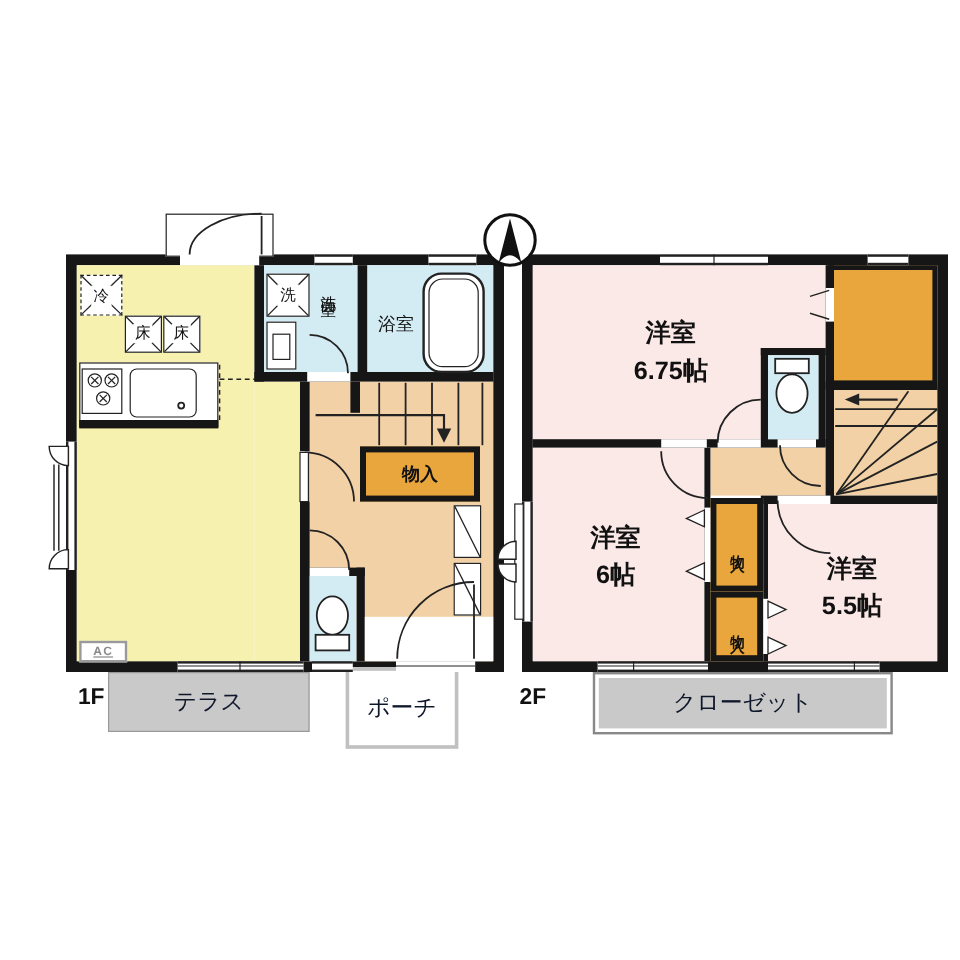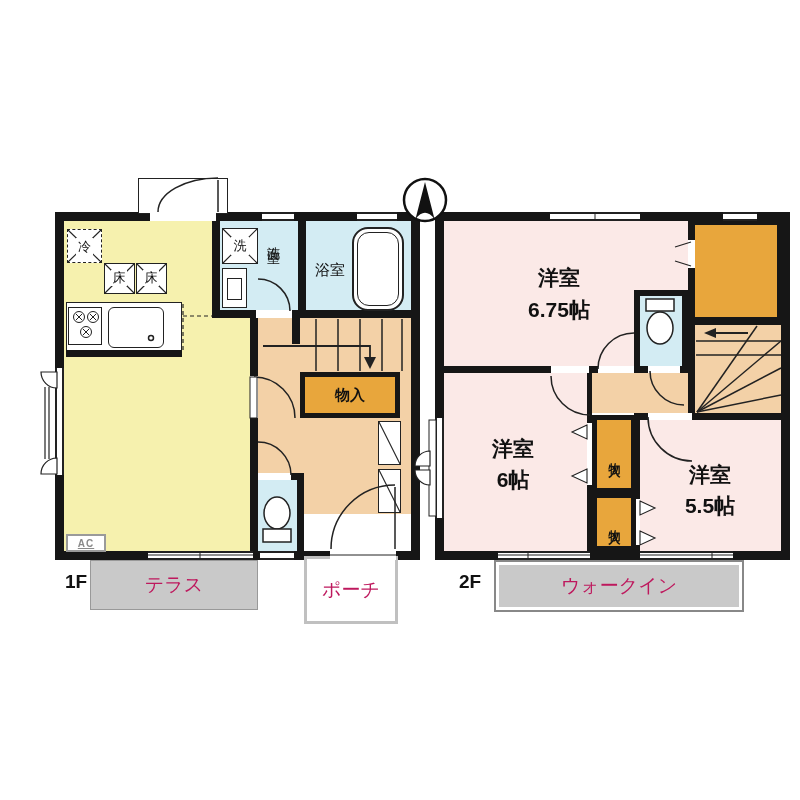--- a/index.html
+++ b/index.html
@@ -11,21 +11,21 @@
   .fill-wet{background:var(--wet);}
   .fill-hall{background:var(--hall);}
   .fill-bed{background:var(--bedroom);}
   .fill-stor{background:var(--storage);border:5px solid var(--wall);box-sizing:border-box;}
   .fill-gray{background:var(--outdoor_gray);}
   .white{background:#fff;}
   .winh{background:#fff;border-top:2px solid var(--line);border-bottom:2px solid var(--line);box-sizing:border-box;}
   .winv{background:#fff;border-left:2px solid var(--line);border-right:2px solid var(--line);box-sizing:border-box;}
   .ctr{display:flex;align-items:center;justify-content:center;text-align:center;}
   .vtx{writing-mode:vertical-rl;text-orientation:upright;letter-spacing:2px;}
-  .lbl{color:#be185d;}
+  .lbl{color:#0f172a;}
   .thinbox{background:#fff;border:1.5px solid var(--line);box-sizing:border-box;}
   .dashbox{background:#fff;border:1.5px dashed var(--line);box-sizing:border-box;}
   svg{position:absolute;left:0;top:0;z-index:7;pointer-events:none;}
   .txt{z-index:8;}
   .z1{z-index:1}.z2{z-index:2}.z3{z-index:3}.z4{z-index:4}.z5{z-index:5}
 </style>
 </head>
 <body>
 
 <div id="canvas">
@@ -83,21 +83,21 @@
   <div class="abs thinbox z1" style="left:138px;top:178px;width:90px;height:36px;"></div>
   <div class="abs white z4" style="left:150px;top:212px;width:66px;height:9px;"></div>
 
   <div class="abs z5 ctr" style="left:66px;top:534px;width:40px;height:18px;background:#fff;border:2px solid #9a9a9a;box-sizing:border-box;">
     <span class="txt" style="font-size:10px;color:#8a8a8a;font-weight:bold;letter-spacing:1px;text-decoration:underline;">AC</span>
   </div>
 
   <div class="abs fill-gray z1 ctr" style="left:90px;top:560px;width:168px;height:50px;border:1px solid #999;box-sizing:border-box;">
     <span class="txt lbl" style="font-size:19px;">テラス</span>
   </div>
-  <div class="abs z1 ctr" style="left:304px;top:556px;width:94px;height:68px;background:#fff;border:3px solid #c0c0c0;box-sizing:border-box;">
+  <div class="abs z1 ctr" style="left:288px;top:556px;width:94px;height:68px;background:#fff;border:3px solid #c0c0c0;box-sizing:border-box;">
     <span class="txt lbl" style="font-size:19px;">ポーチ</span>
   </div>
   <div class="abs txt ctr" style="left:56px;top:570px;width:40px;height:24px;font-size:19px;font-weight:bold;">1F</div>
 
   <div class="abs txt vtx" style="left:262px;top:236px;width:20px;height:80px;font-size:13px;">洗面室</div>
   <div class="abs txt ctr" style="left:306px;top:260px;width:48px;height:20px;font-size:15px;">浴室</div>
   <div class="abs txt ctr" style="left:76px;top:238px;width:17px;height:17px;background:#fff;font-size:13px;">冷</div>
   <div class="abs txt ctr" style="left:111px;top:270px;width:16px;height:16px;background:#fff;font-size:13px;">床</div>
   <div class="abs txt ctr" style="left:143px;top:270px;width:16px;height:16px;background:#fff;font-size:13px;">床</div>
   <div class="abs txt ctr" style="left:231px;top:237px;width:18px;height:18px;background:#fff;font-size:13px;">洗</div>
@@ -135,24 +135,24 @@
   <div class="abs white z4" style="left:648px;top:413px;width:44px;height:7px;"></div>
 
   <div class="abs winh z4" style="left:550px;top:212px;width:90px;height:9px;"></div>
   <div class="abs winh z4" style="left:723px;top:212px;width:34px;height:9px;"></div>
   <div class="abs winh z4" style="left:498px;top:551px;width:92px;height:9px;"></div>
   <div class="abs winh z4" style="left:640px;top:551px;width:93px;height:9px;"></div>
   <div class="abs winv z4" style="left:435px;top:418px;width:9px;height:100px;"></div>
 
   <div class="abs z1" style="left:494px;top:560px;width:250px;height:52px;background:#fff;border:2px solid #888;box-sizing:border-box;">
     <div class="abs fill-gray ctr" style="left:3px;top:3px;right:3px;bottom:3px;">
-      <span class="txt lbl" style="font-size:19px;">ウォークイン</span>
+      <span class="txt lbl" style="font-size:19px;">クローゼット</span>
     </div>
   </div>
-  <div class="abs txt ctr" style="left:450px;top:570px;width:40px;height:24px;font-size:19px;font-weight:bold;text-align:right;">2F</div>
+  <div class="abs txt ctr" style="left:424px;top:570px;width:40px;height:24px;font-size:19px;font-weight:bold;text-align:right;">2F</div>
 
   <div class="abs txt ctr" style="left:495px;top:260px;width:128px;height:68px;flex-direction:column;font-size:21px;font-weight:600;line-height:32px;">
     <span>洋室</span>
     <span>6.75帖</span>
   </div>
   <div class="abs txt ctr" style="left:458px;top:432px;width:110px;height:64px;flex-direction:column;font-size:21px;font-weight:600;line-height:31px;">
     <span>洋室</span>
     <span>6帖</span>
   </div>
   <div class="abs txt ctr" style="left:655px;top:458px;width:110px;height:64px;flex-direction:column;font-size:21px;font-weight:600;line-height:31px;">

